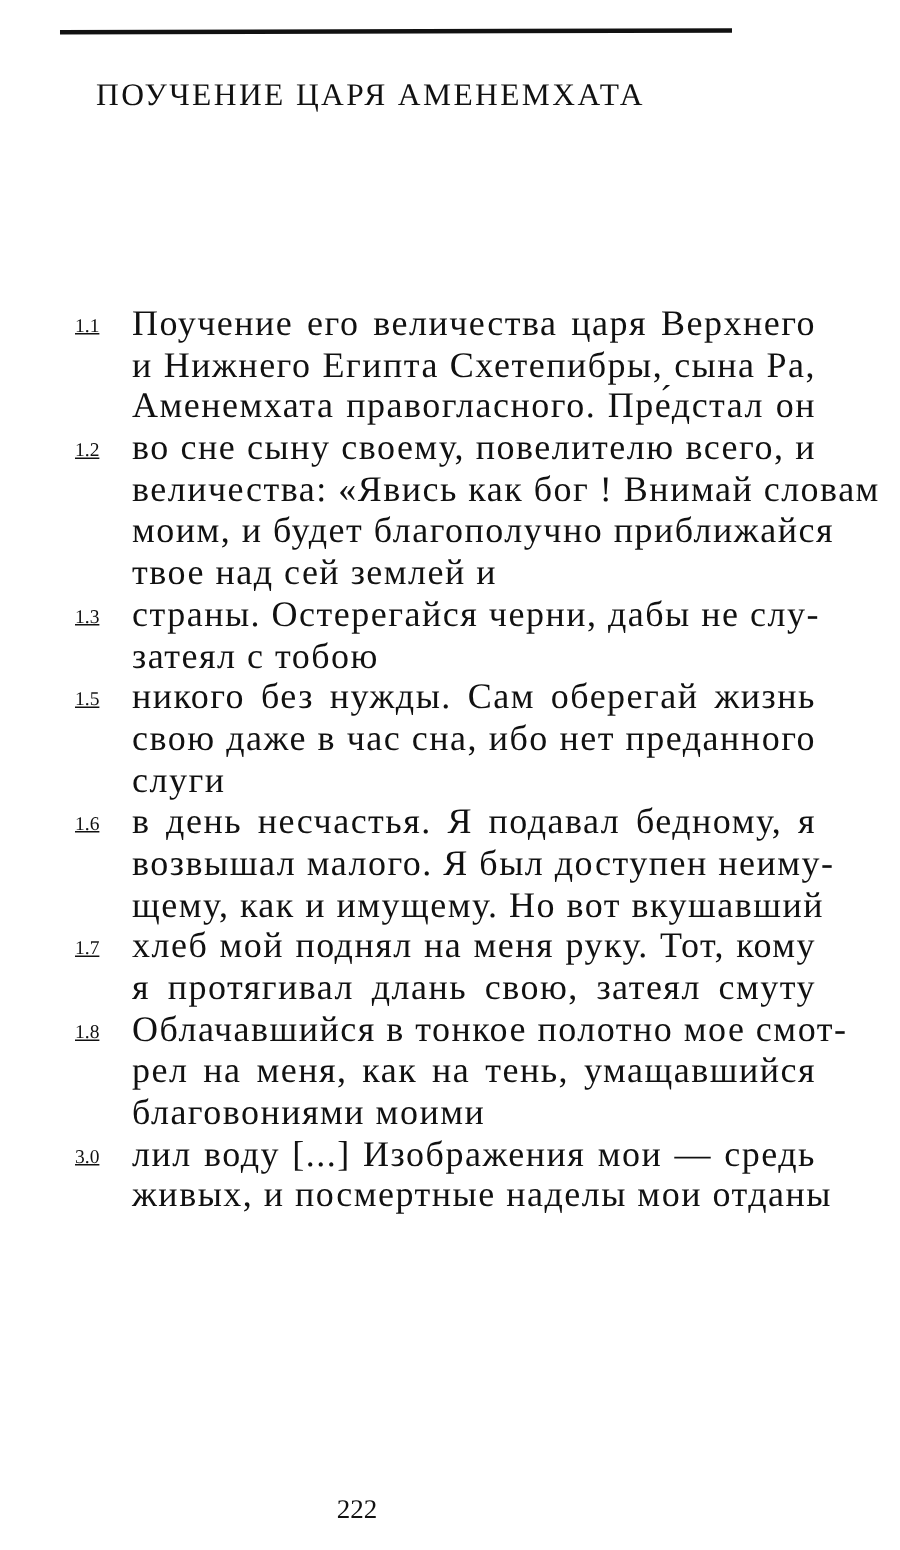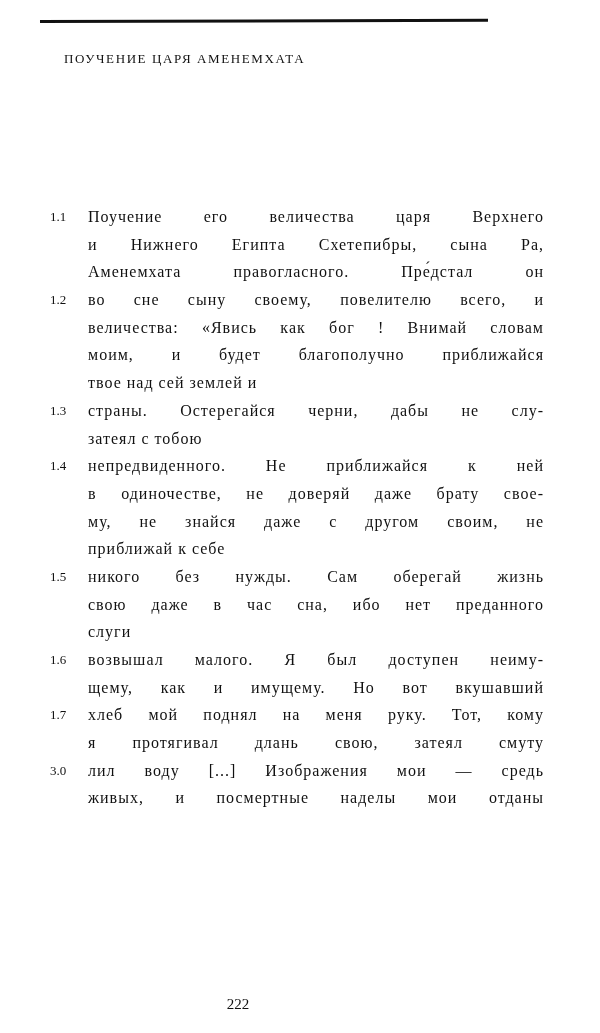--- a/index.html
+++ b/index.html
@@ -22,61 +22,62 @@
       width: 448px;
       height: 3px;
       background: #111111;
       transform: rotate(-0.15deg);
       transform-origin: left center;
     }
     .title {
       position: absolute;
       left: 64px;
       top: 51px;
-      font-size: 13px;
+      font-size: 21px;
       letter-spacing: 1.6px;
       white-space: nowrap;
     }
     .verses {
       position: absolute;
       left: 0;
       top: 203px;
       width: 600px;
     }
     .verse {
       position: relative;
     }
     .verse-number {
       position: absolute;
       left: 50px;
       top: 6px;
       font-size: 13px;
       width: 30px;
+      text-decoration: underline;
     }
     .line {
       margin-left: 88px;
       width: 456px;
       height: 27.7px;
       line-height: 27.7px;
-      font-size: 16px;
+      font-size: 24px;
       letter-spacing: 1px;
       white-space: nowrap;
       text-align: justify;
       text-align-last: justify;
     }
     .line.last {
       text-align-last: left;
     }
     .page-number {
       position: absolute;
       left: 0;
       width: 476px;
       top: 996px;
       text-align: center;
-      font-size: 15px;
+      font-size: 18px;
     }
   </style>
 </head>
 <body>
 
 <div class="top-rule"></div>
 
 <div class="title">ПОУЧЕНИЕ ЦАРЯ АМЕНЕМХАТА</div>
 
 <div class="verses" id="verses">
@@ -92,41 +93,41 @@
       <div class="line">величества: «Явись как бог ! Внимай словам</div>
       <div class="line">моим, и будет благополучно приближайся</div>
       <div class="line last">твое над сей землей и</div>
     </div>
     <div class="verse">
       <div class="verse-number">1.3</div>
       <div class="line">страны. Остерегайся черни, дабы не слу-</div>
       <div class="line last">затеял с тобою</div>
     </div>
     <div class="verse">
-      <div class="verse-number">1.4</div>
-      <div class="line">непредвиденного. Не приближайся к ней</div>
-      <div class="line">в одиночестве, не доверяй даже брату свое-</div>
-      <div class="line">му, не знайся даже с другом своим, не</div>
-      <div class="line last">приближай к себе</div>
-    </div>
-    <div class="verse">
       <div class="verse-number">1.5</div>
       <div class="line">никого без нужды. Сам оберегай жизнь</div>
       <div class="line">свою даже в час сна, ибо нет преданного</div>
       <div class="line last">слуги</div>
     </div>
     <div class="verse">
       <div class="verse-number">1.6</div>
+      <div class="line">в день несчастья. Я подавал бедному, я</div>
       <div class="line">возвышал малого. Я был доступен неиму-</div>
       <div class="line">щему, как и имущему. Но вот вкушавший</div>
     </div>
     <div class="verse">
       <div class="verse-number">1.7</div>
       <div class="line">хлеб мой поднял на меня руку. Тот, кому</div>
       <div class="line">я протягивал длань свою, затеял смуту</div>
+    </div>
+    <div class="verse">
+      <div class="verse-number">1.8</div>
+      <div class="line">Облачавшийся в тонкое полотно мое смот-</div>
+      <div class="line">рел на меня, как на тень, умащавшийся</div>
+      <div class="line last">благовониями моими</div>
     </div>
     <div class="verse">
       <div class="verse-number">3.0</div>
       <div class="line">лил воду [...] Изображения мои — средь</div>
       <div class="line">живых, и посмертные наделы мои отданы</div>
     </div>
   </div>
 
 <div class="page-number">222</div>
 

